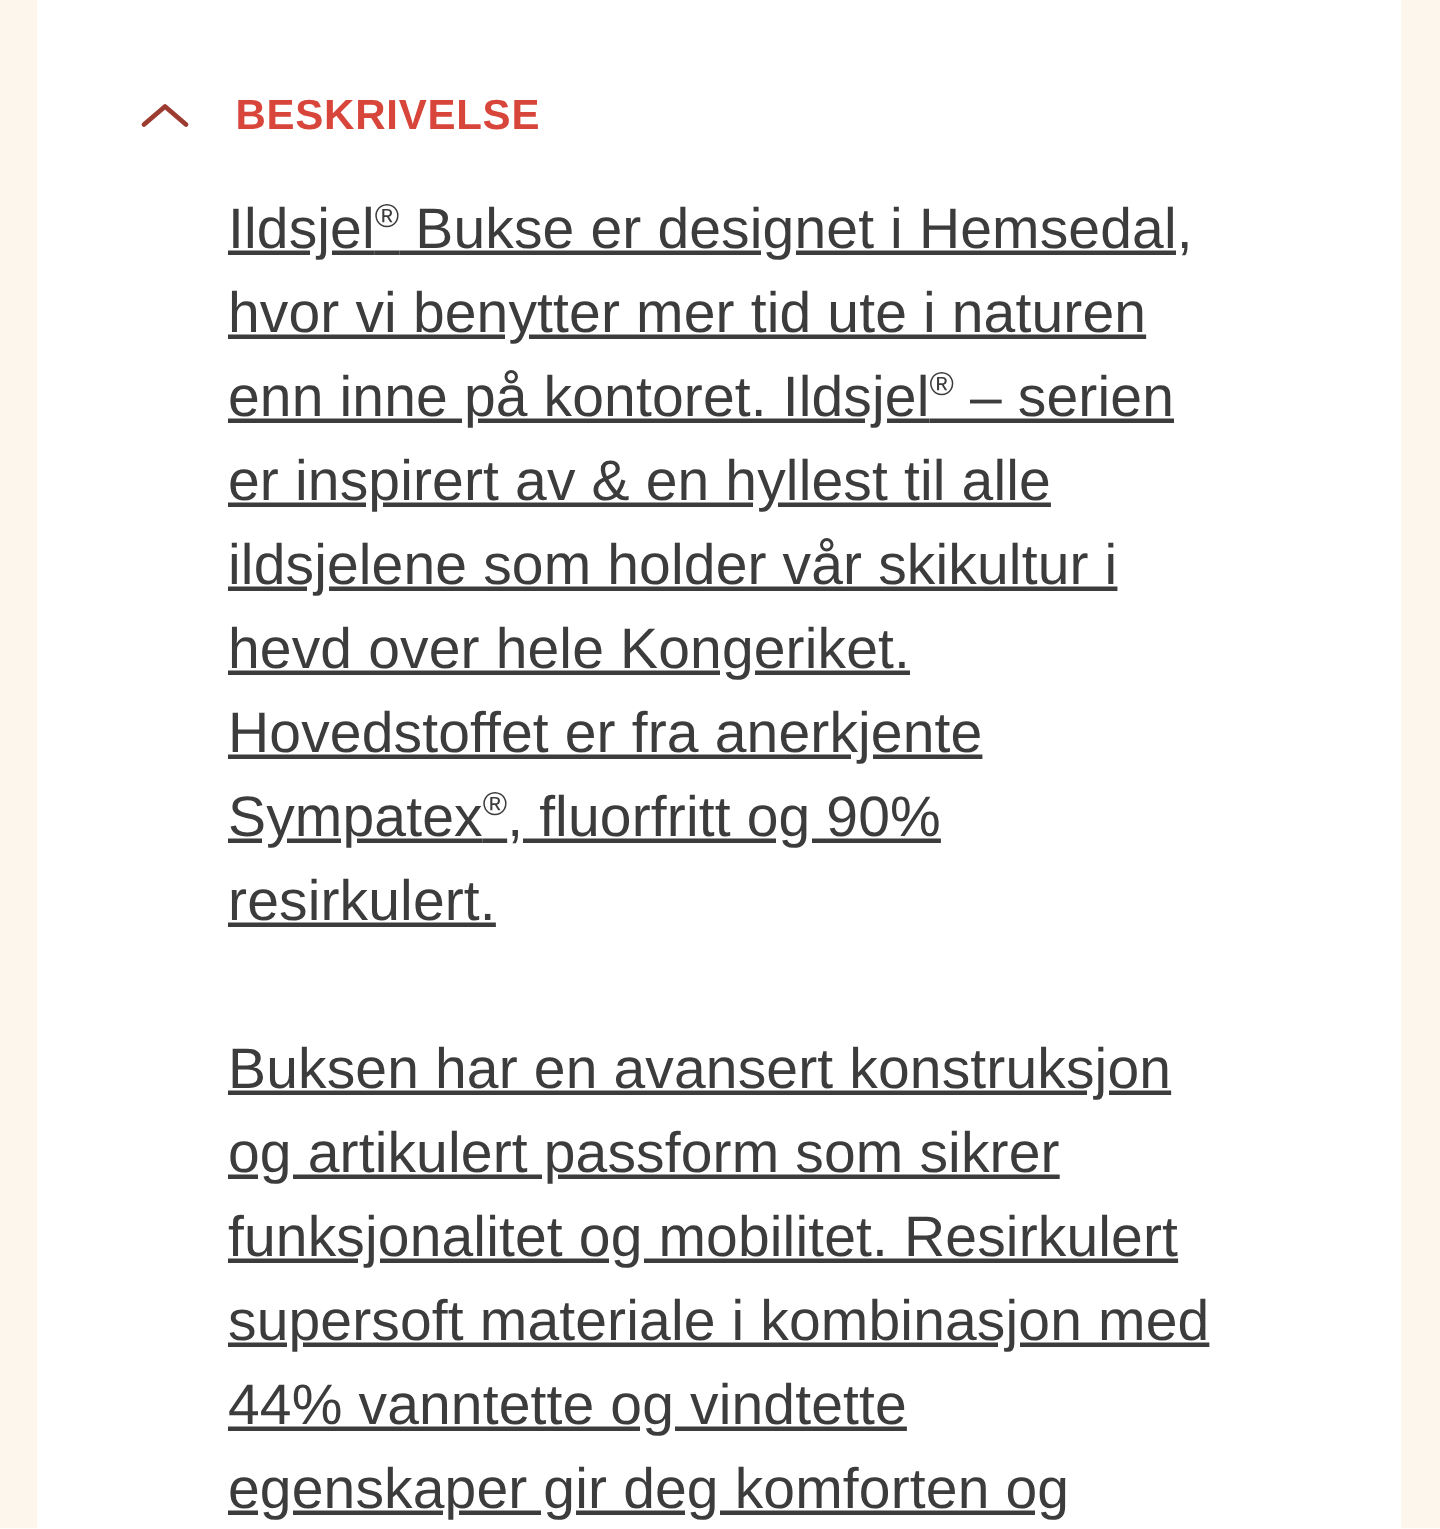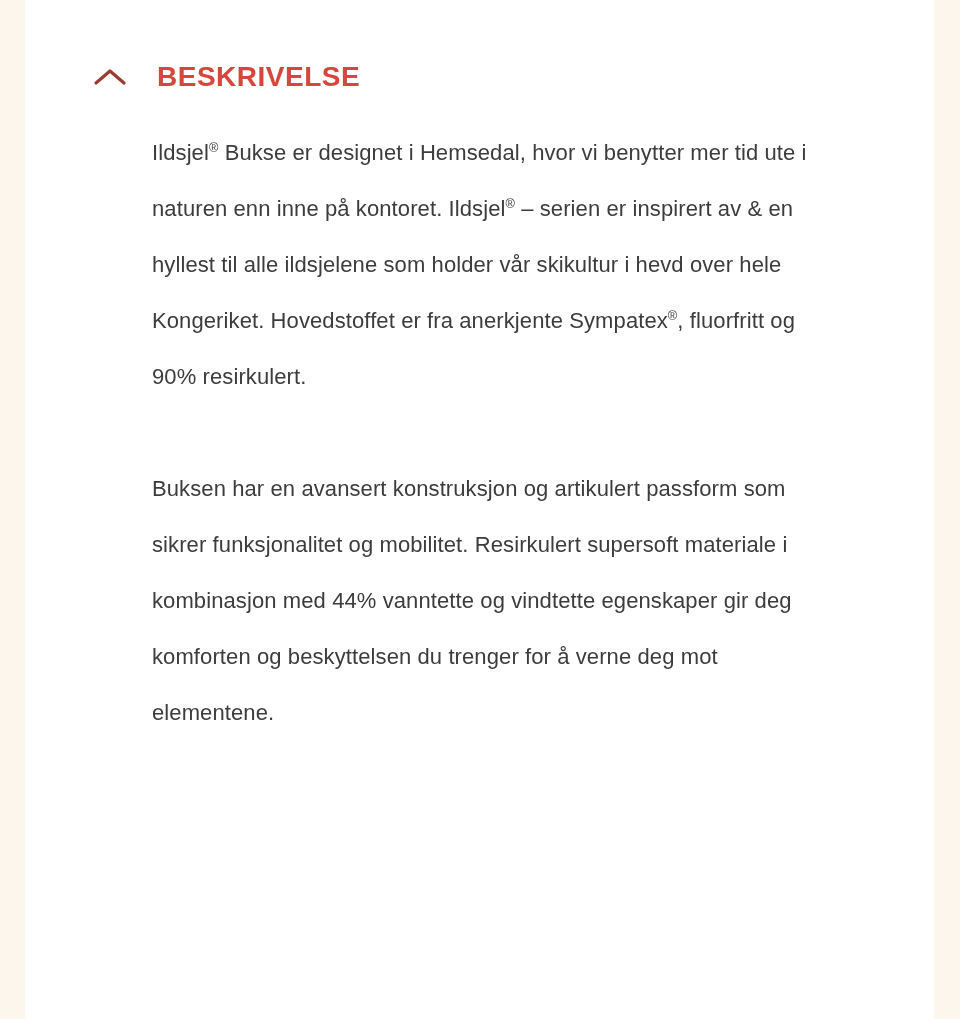--- a/index.html
+++ b/index.html
@@ -94,28 +94,29 @@
   }
 
   
   .accordion-body {
     padding: 0 0 0 127px;
     margin: 0;
     padding-right: 80px;
   }
 
   .body-paragraph {
-    font-size: 22px;
+    font-size: 38px;
     line-height: 56px;
     color: #3c3c3c;
     margin: 0;
     font-weight: 400;
     letter-spacing: 0.1px;
     max-width: 660px;
     font-family: "Liberation Sans", sans-serif;
+    text-decoration: underline;
   }
   .body-paragraph + .body-paragraph {
     margin-top: 56px;
   }
 
   .body-paragraph sup {
     font-size: 0.58em;
     vertical-align: super;
     line-height: 0;
   }

